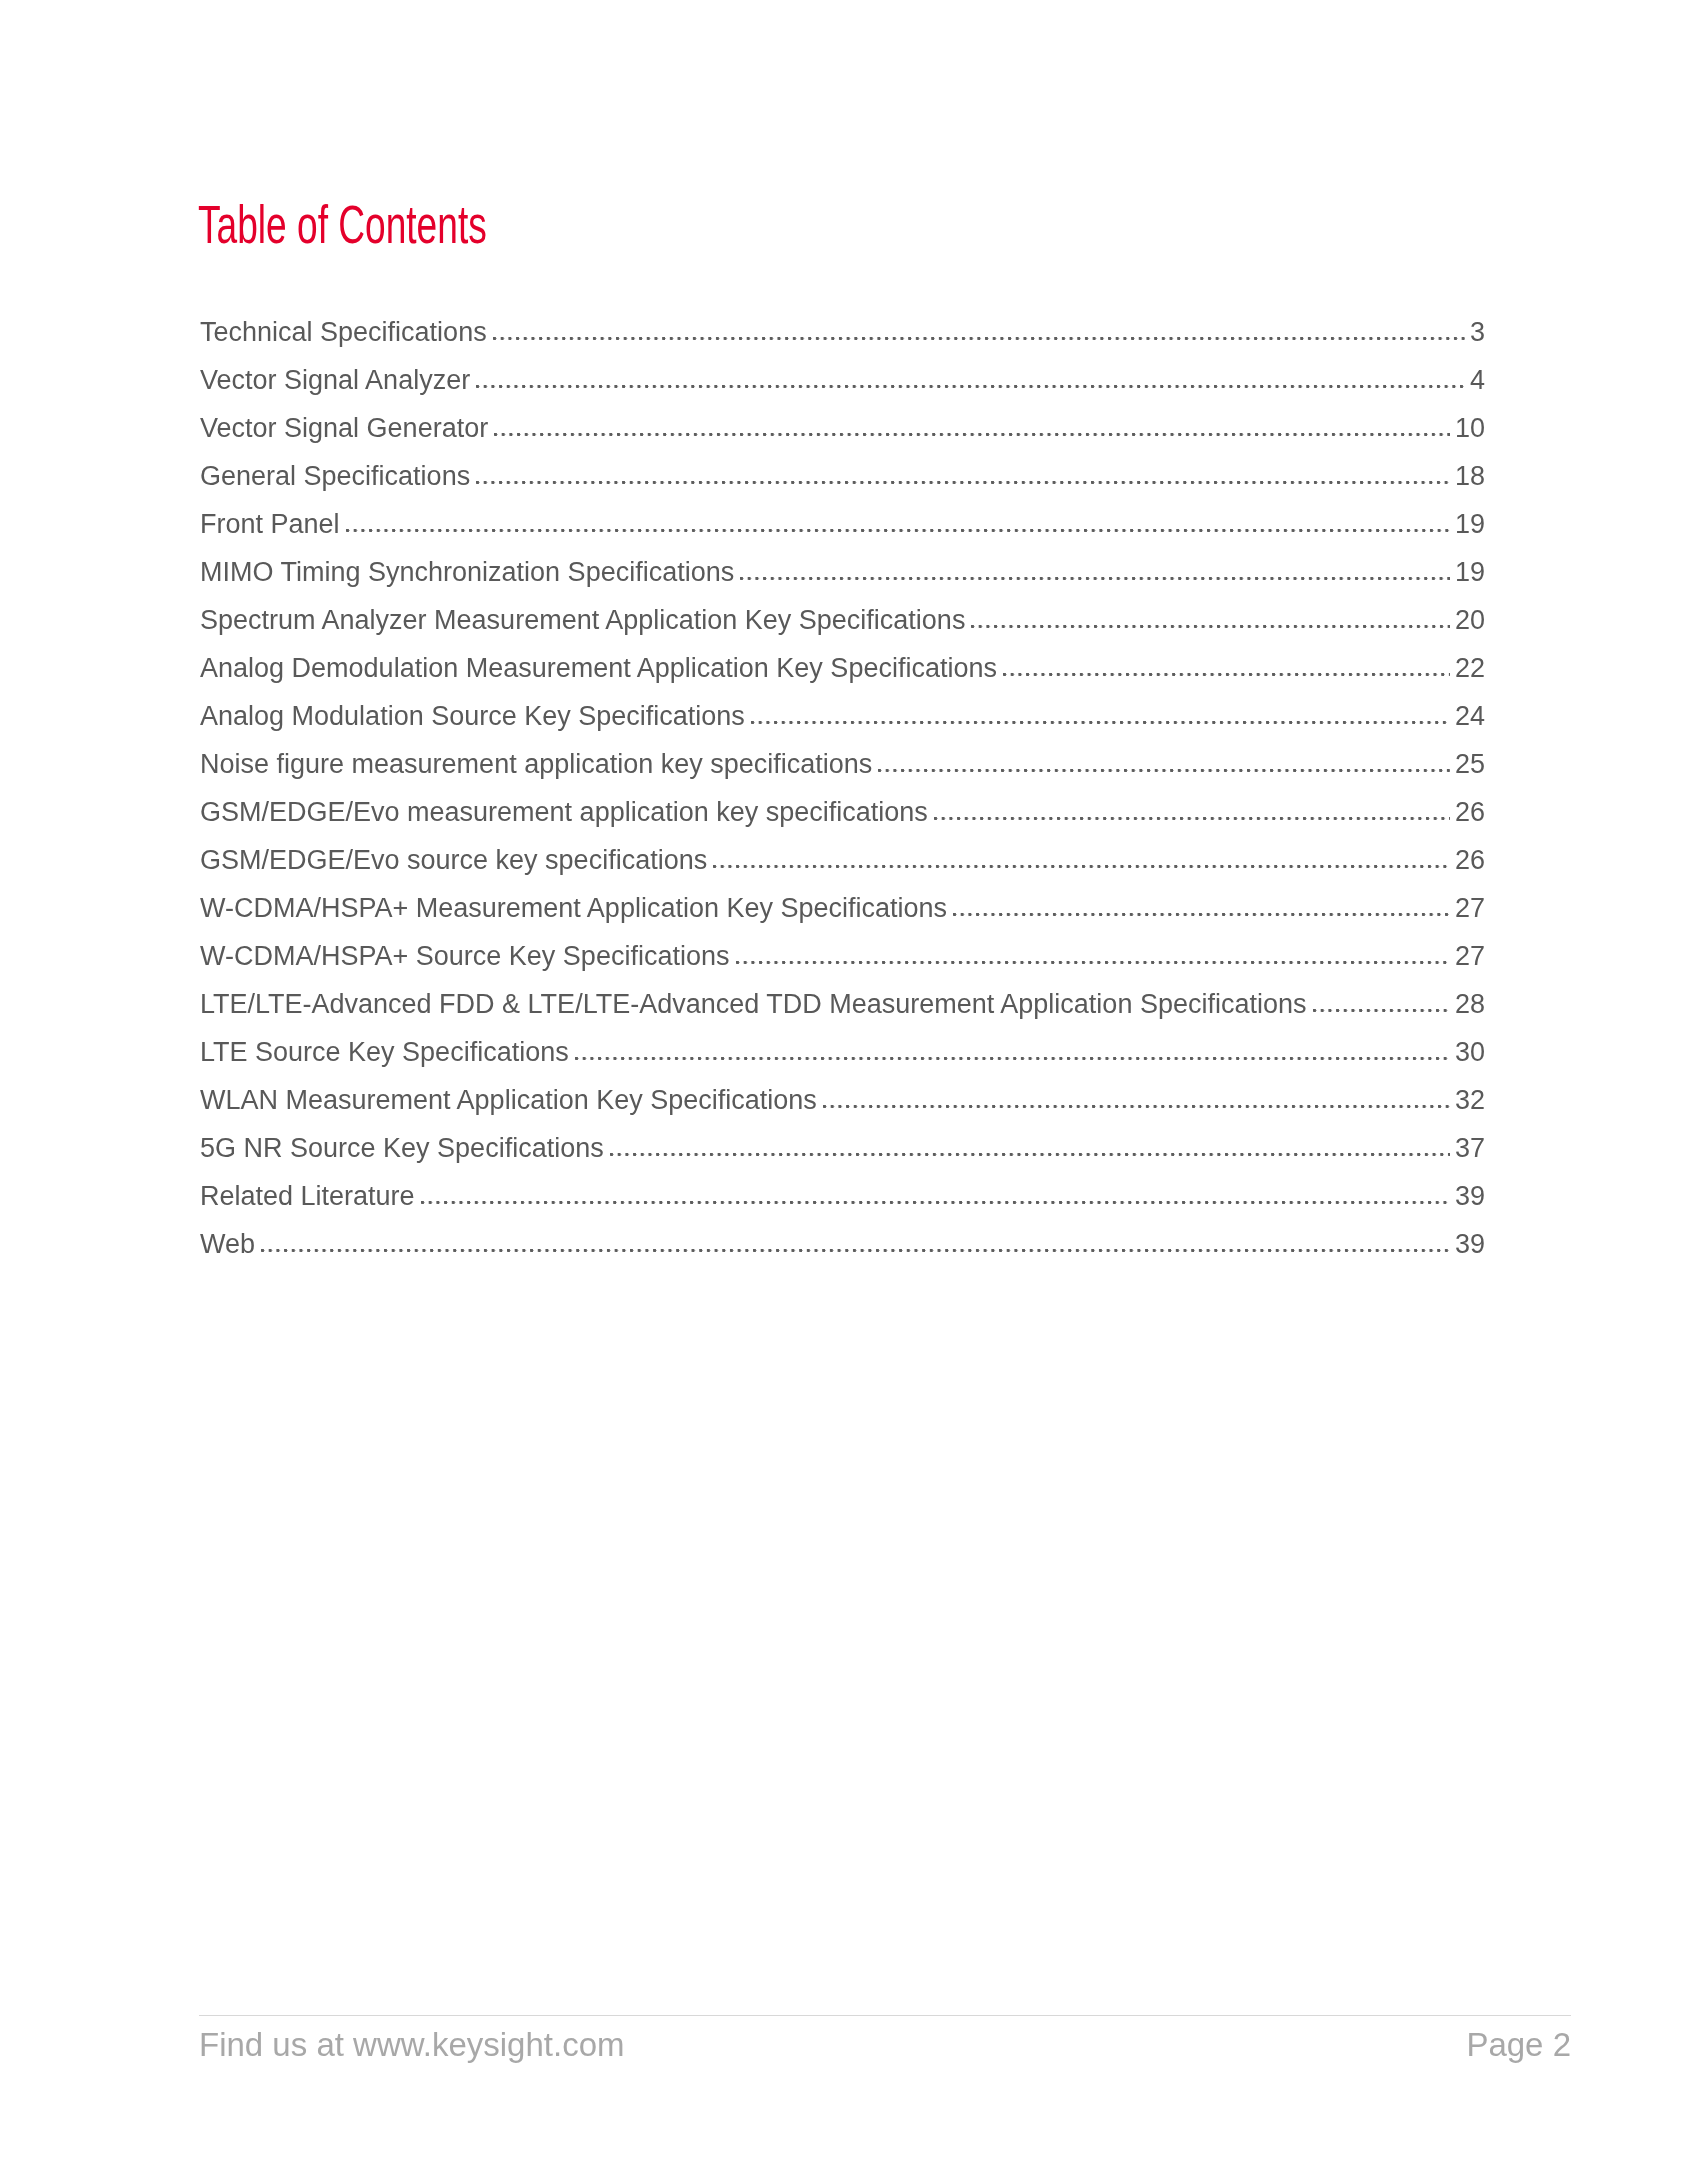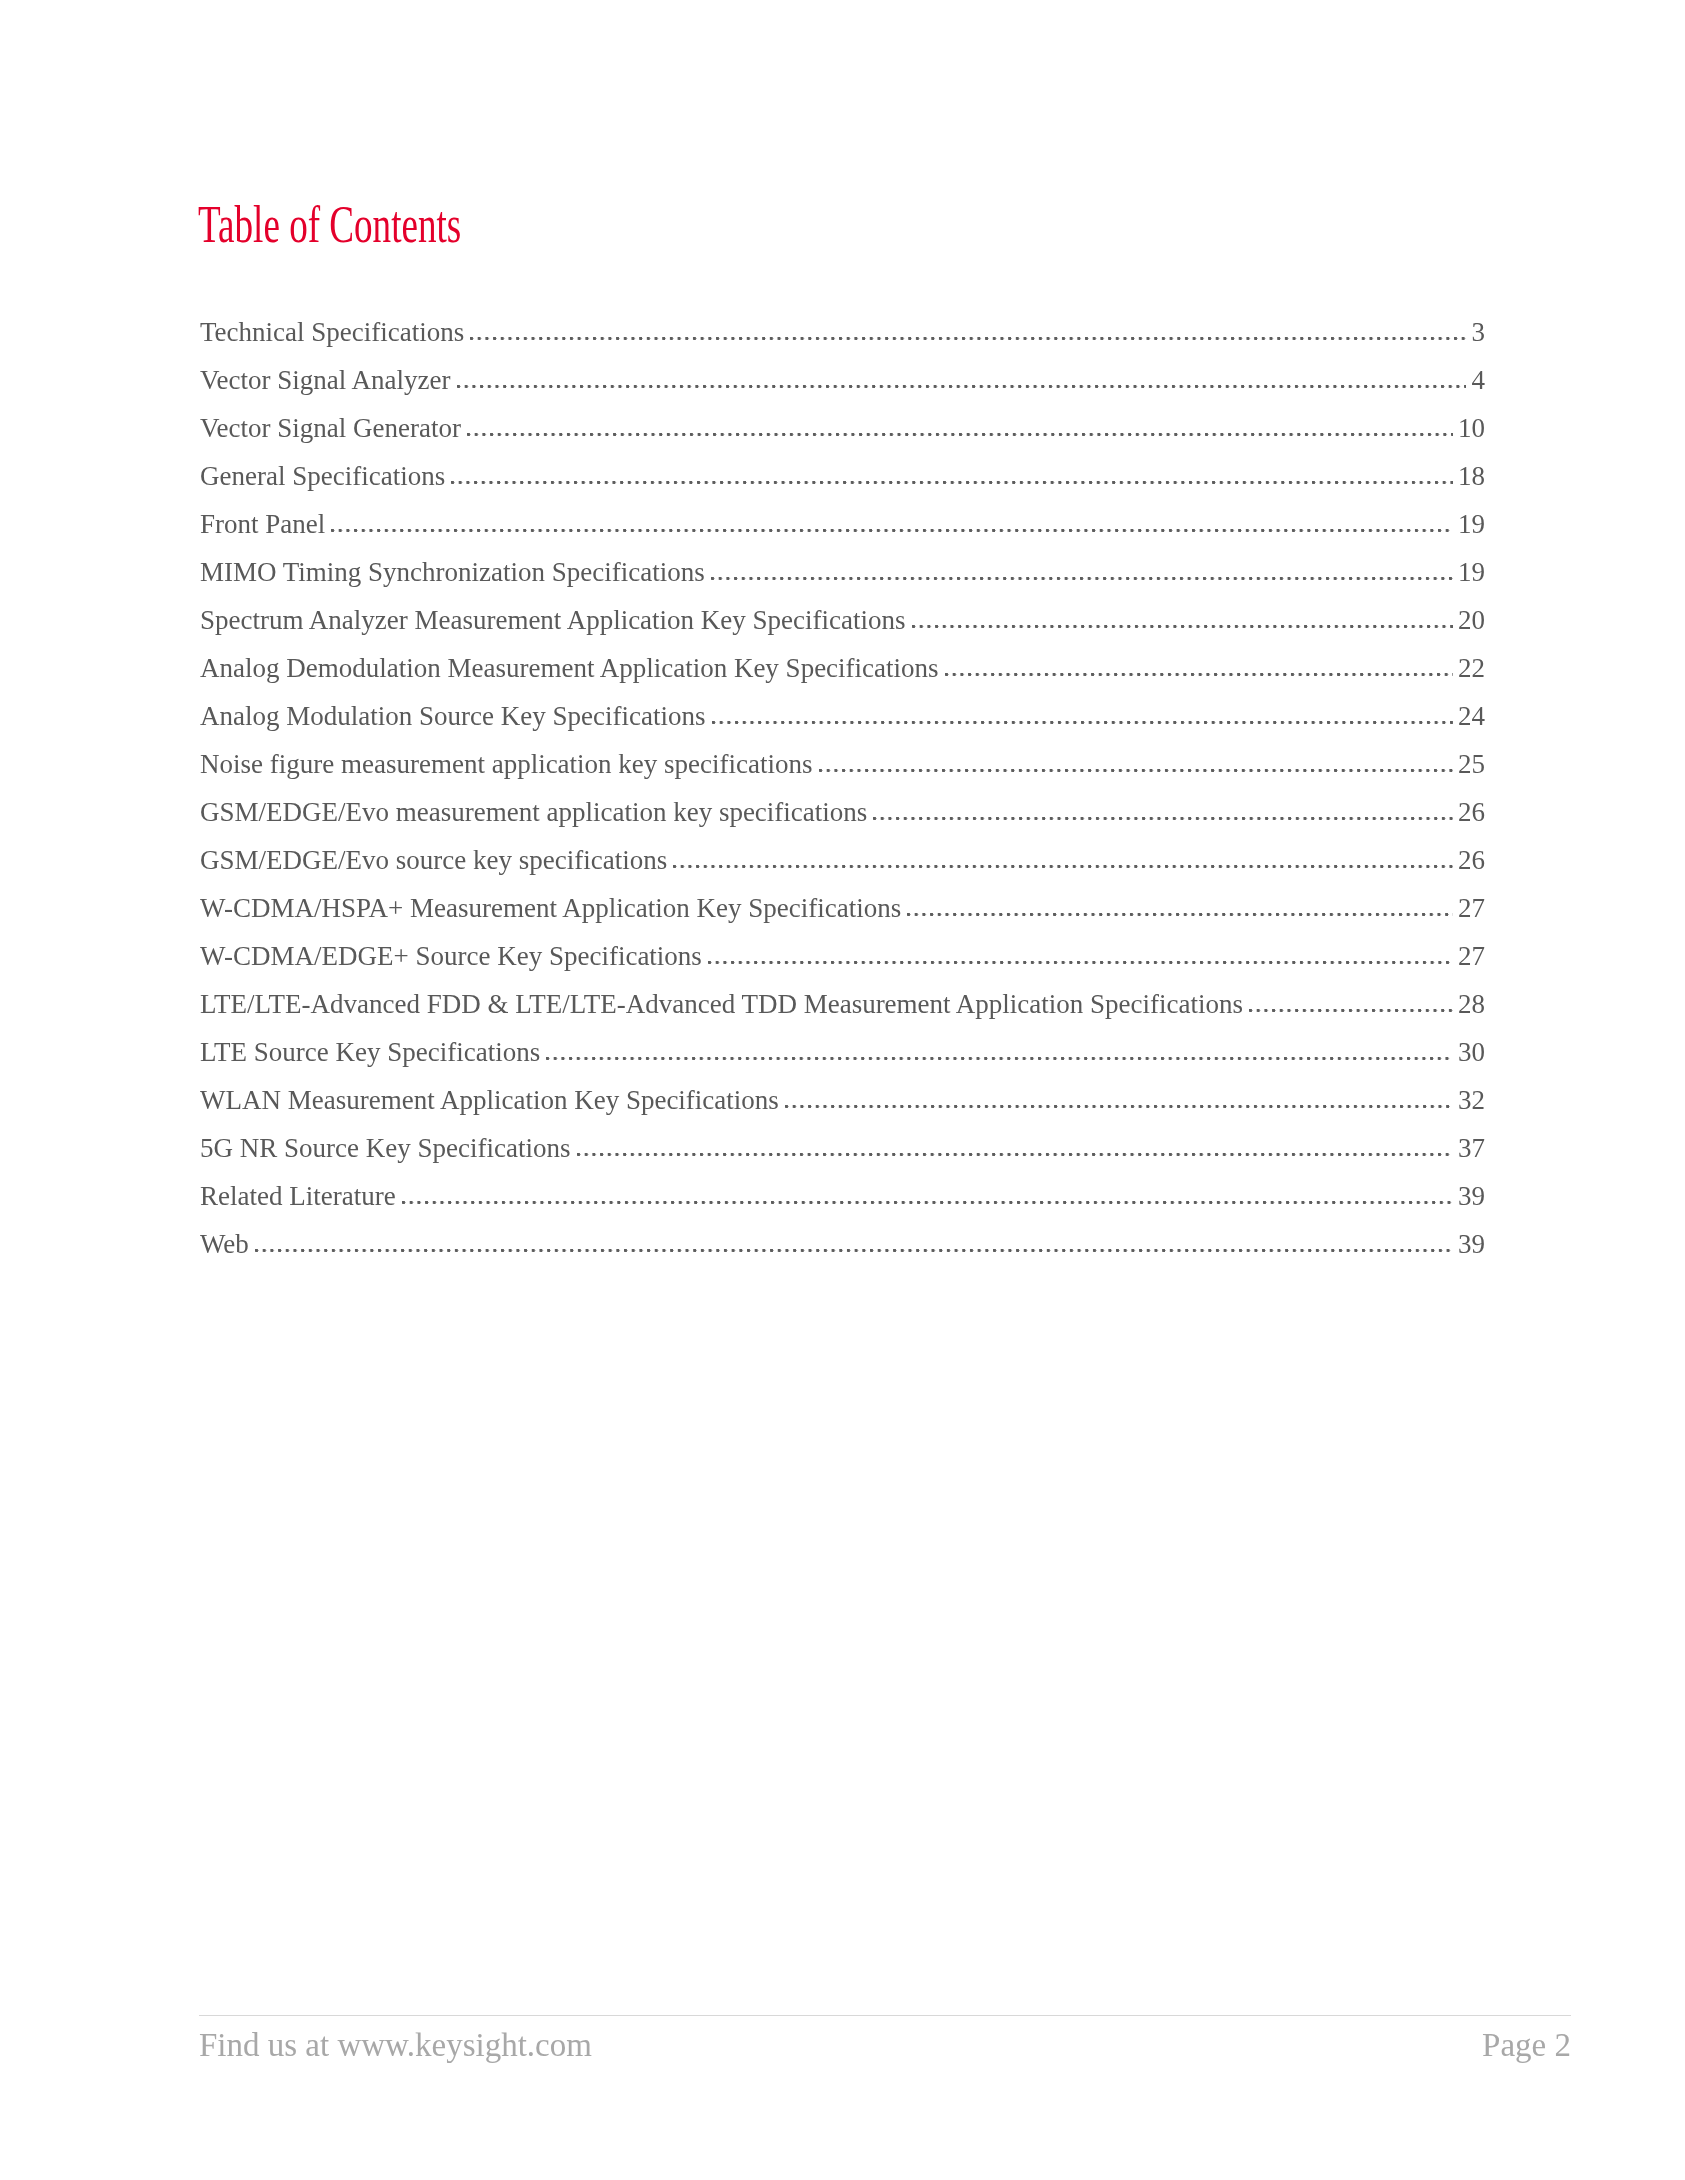--- a/index.html
+++ b/index.html
@@ -1,21 +1,21 @@
 <!DOCTYPE html>
 <html style="font-size:14px"><head>
 <meta charset="utf-8">
 <style>
   html, body { margin: 0; padding: 0; background: #ffffff; }
   .page {
     position: relative;
     width: 1685px;
     height: 2180px;
     background: #ffffff;
-    font-family: Liberation Serif, serif;
+    font-family: Liberation Sans, sans-serif;
     overflow: hidden;
   }
   .title {
     position: absolute;
     left: 198px;
     top: 197px;
     margin: 0;
     font-size: 53px;
     line-height: 55px;
     font-weight: 400;
@@ -144,21 +144,21 @@
         <span class="lbl">GSM/EDGE/Evo source key specifications</span>
         <span class="dots"></span>
         <span class="num">26</span>
       </li>
       <li>
         <span class="lbl">W-CDMA/HSPA+ Measurement Application Key Specifications</span>
         <span class="dots"></span>
         <span class="num">27</span>
       </li>
       <li>
-        <span class="lbl">W-CDMA/EDGE+ Source Key Specifications</span>
+        <span class="lbl">W-CDMA/HSPA+ Source Key Specifications</span>
         <span class="dots"></span>
         <span class="num">27</span>
       </li>
       <li>
         <span class="lbl">LTE/LTE-Advanced FDD &amp; LTE/LTE-Advanced TDD Measurement Application Specifications</span>
         <span class="dots"></span>
         <span class="num">28</span>
       </li>
       <li>
         <span class="lbl">LTE Source Key Specifications</span>

